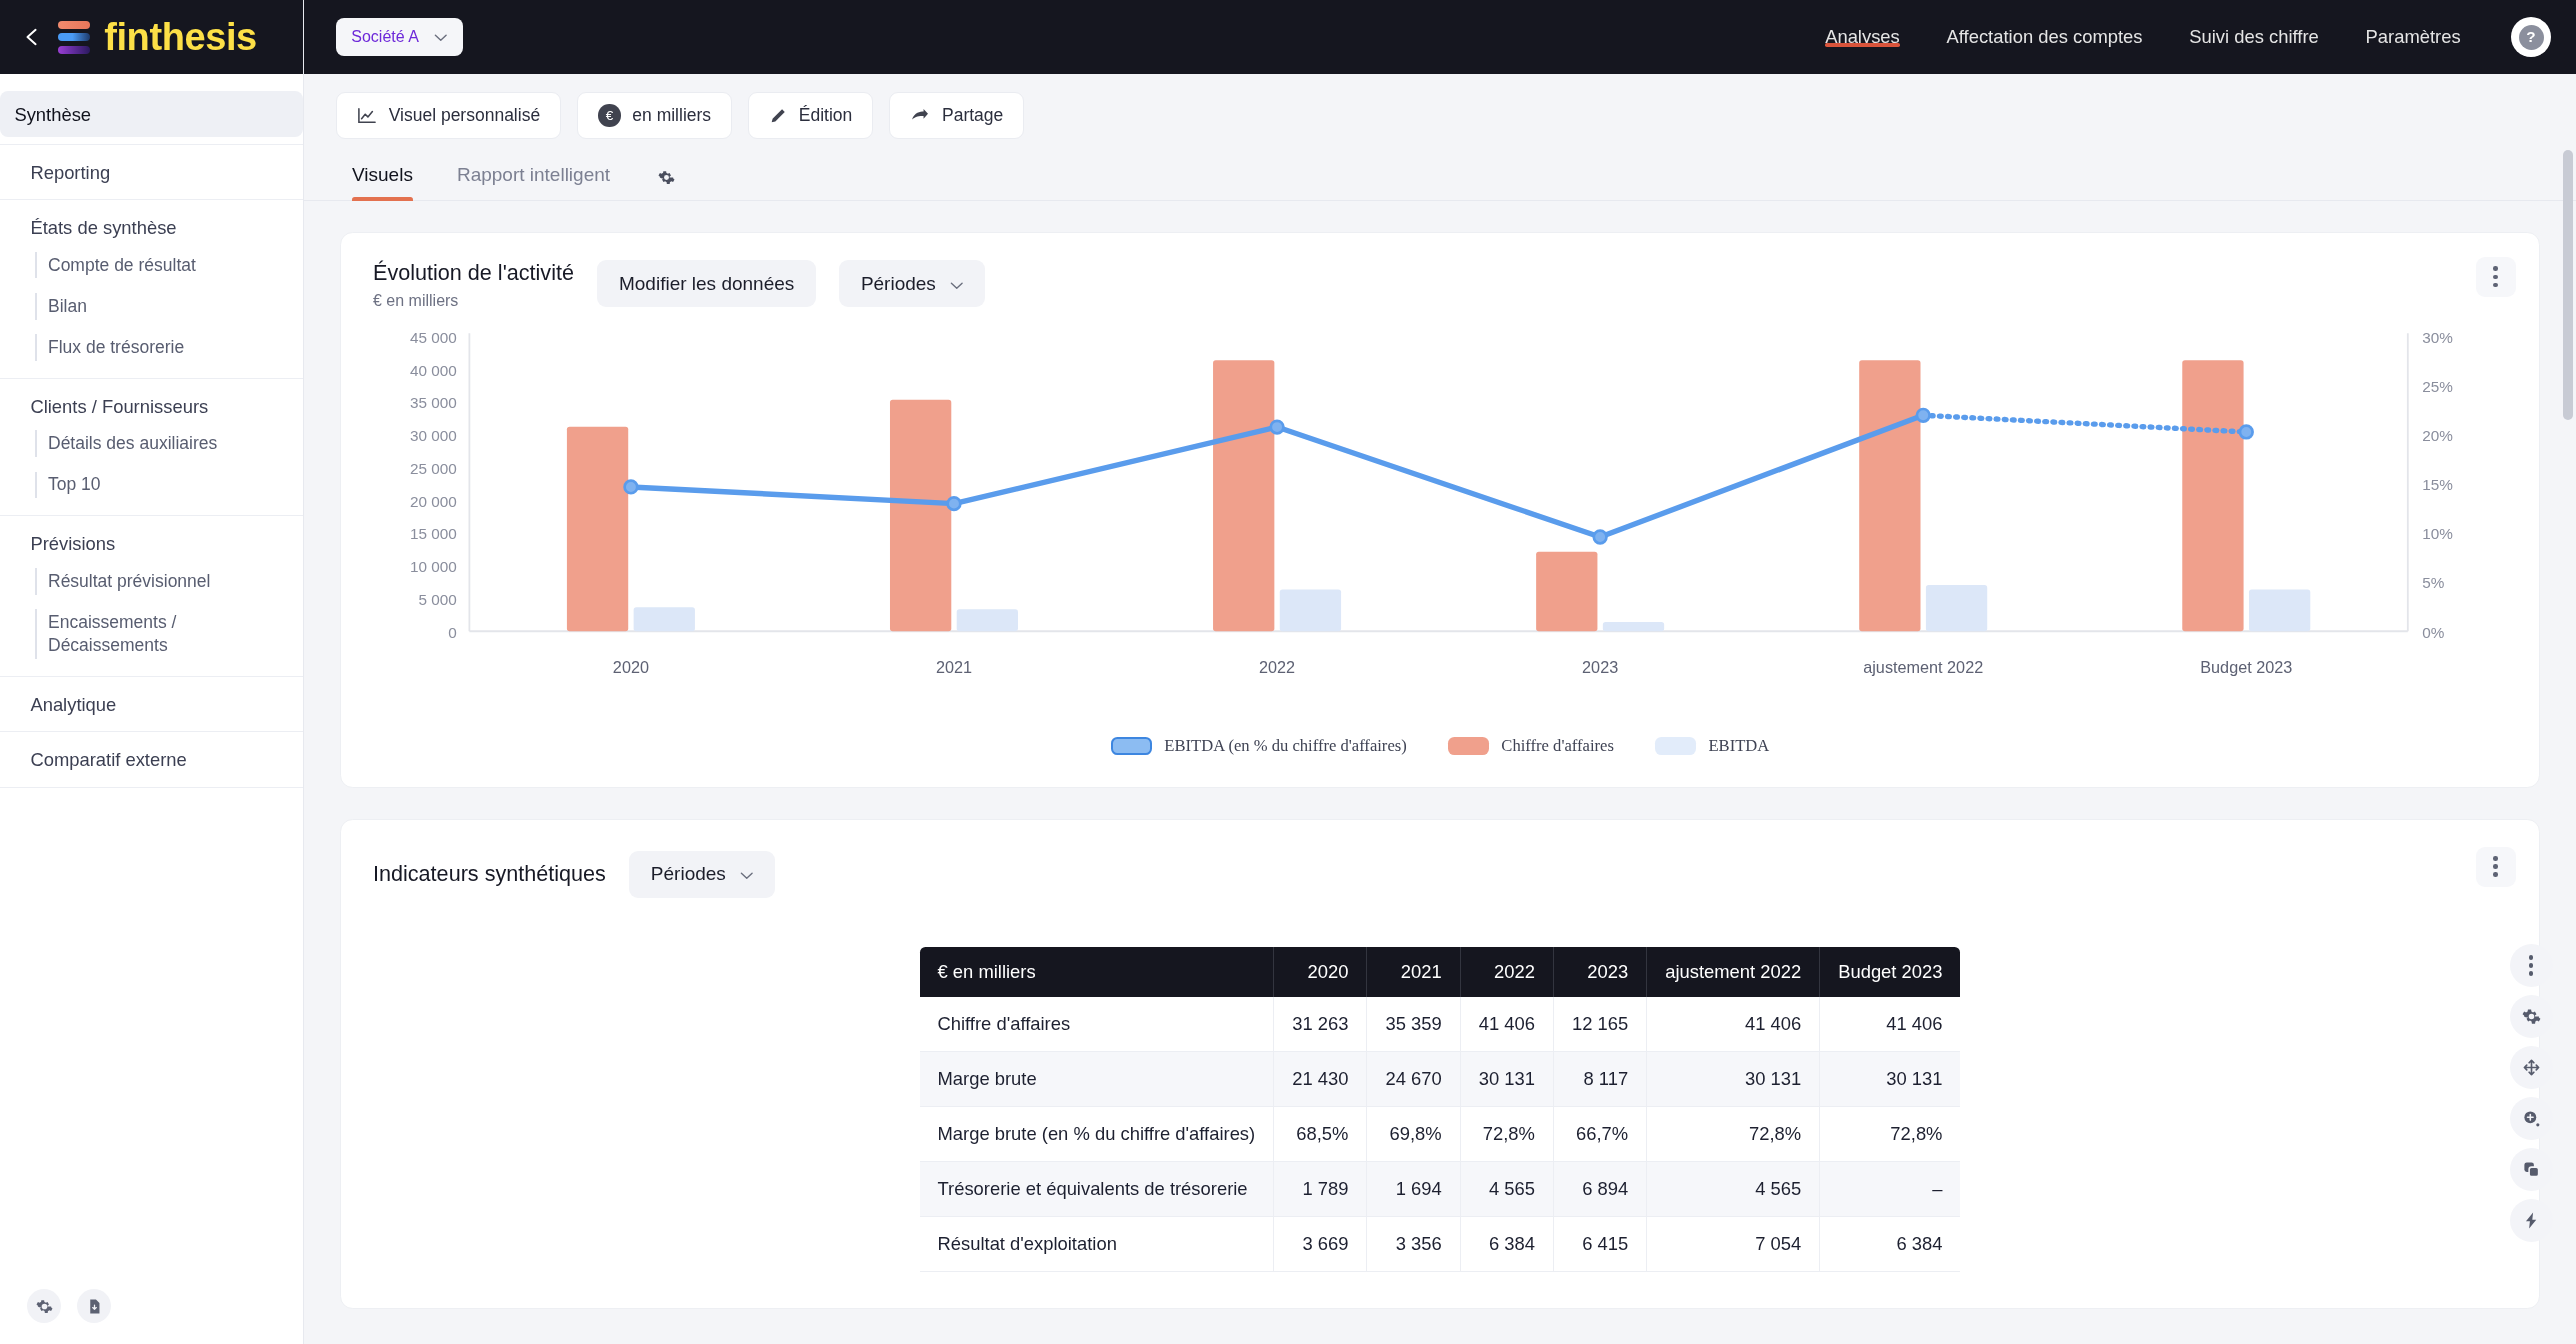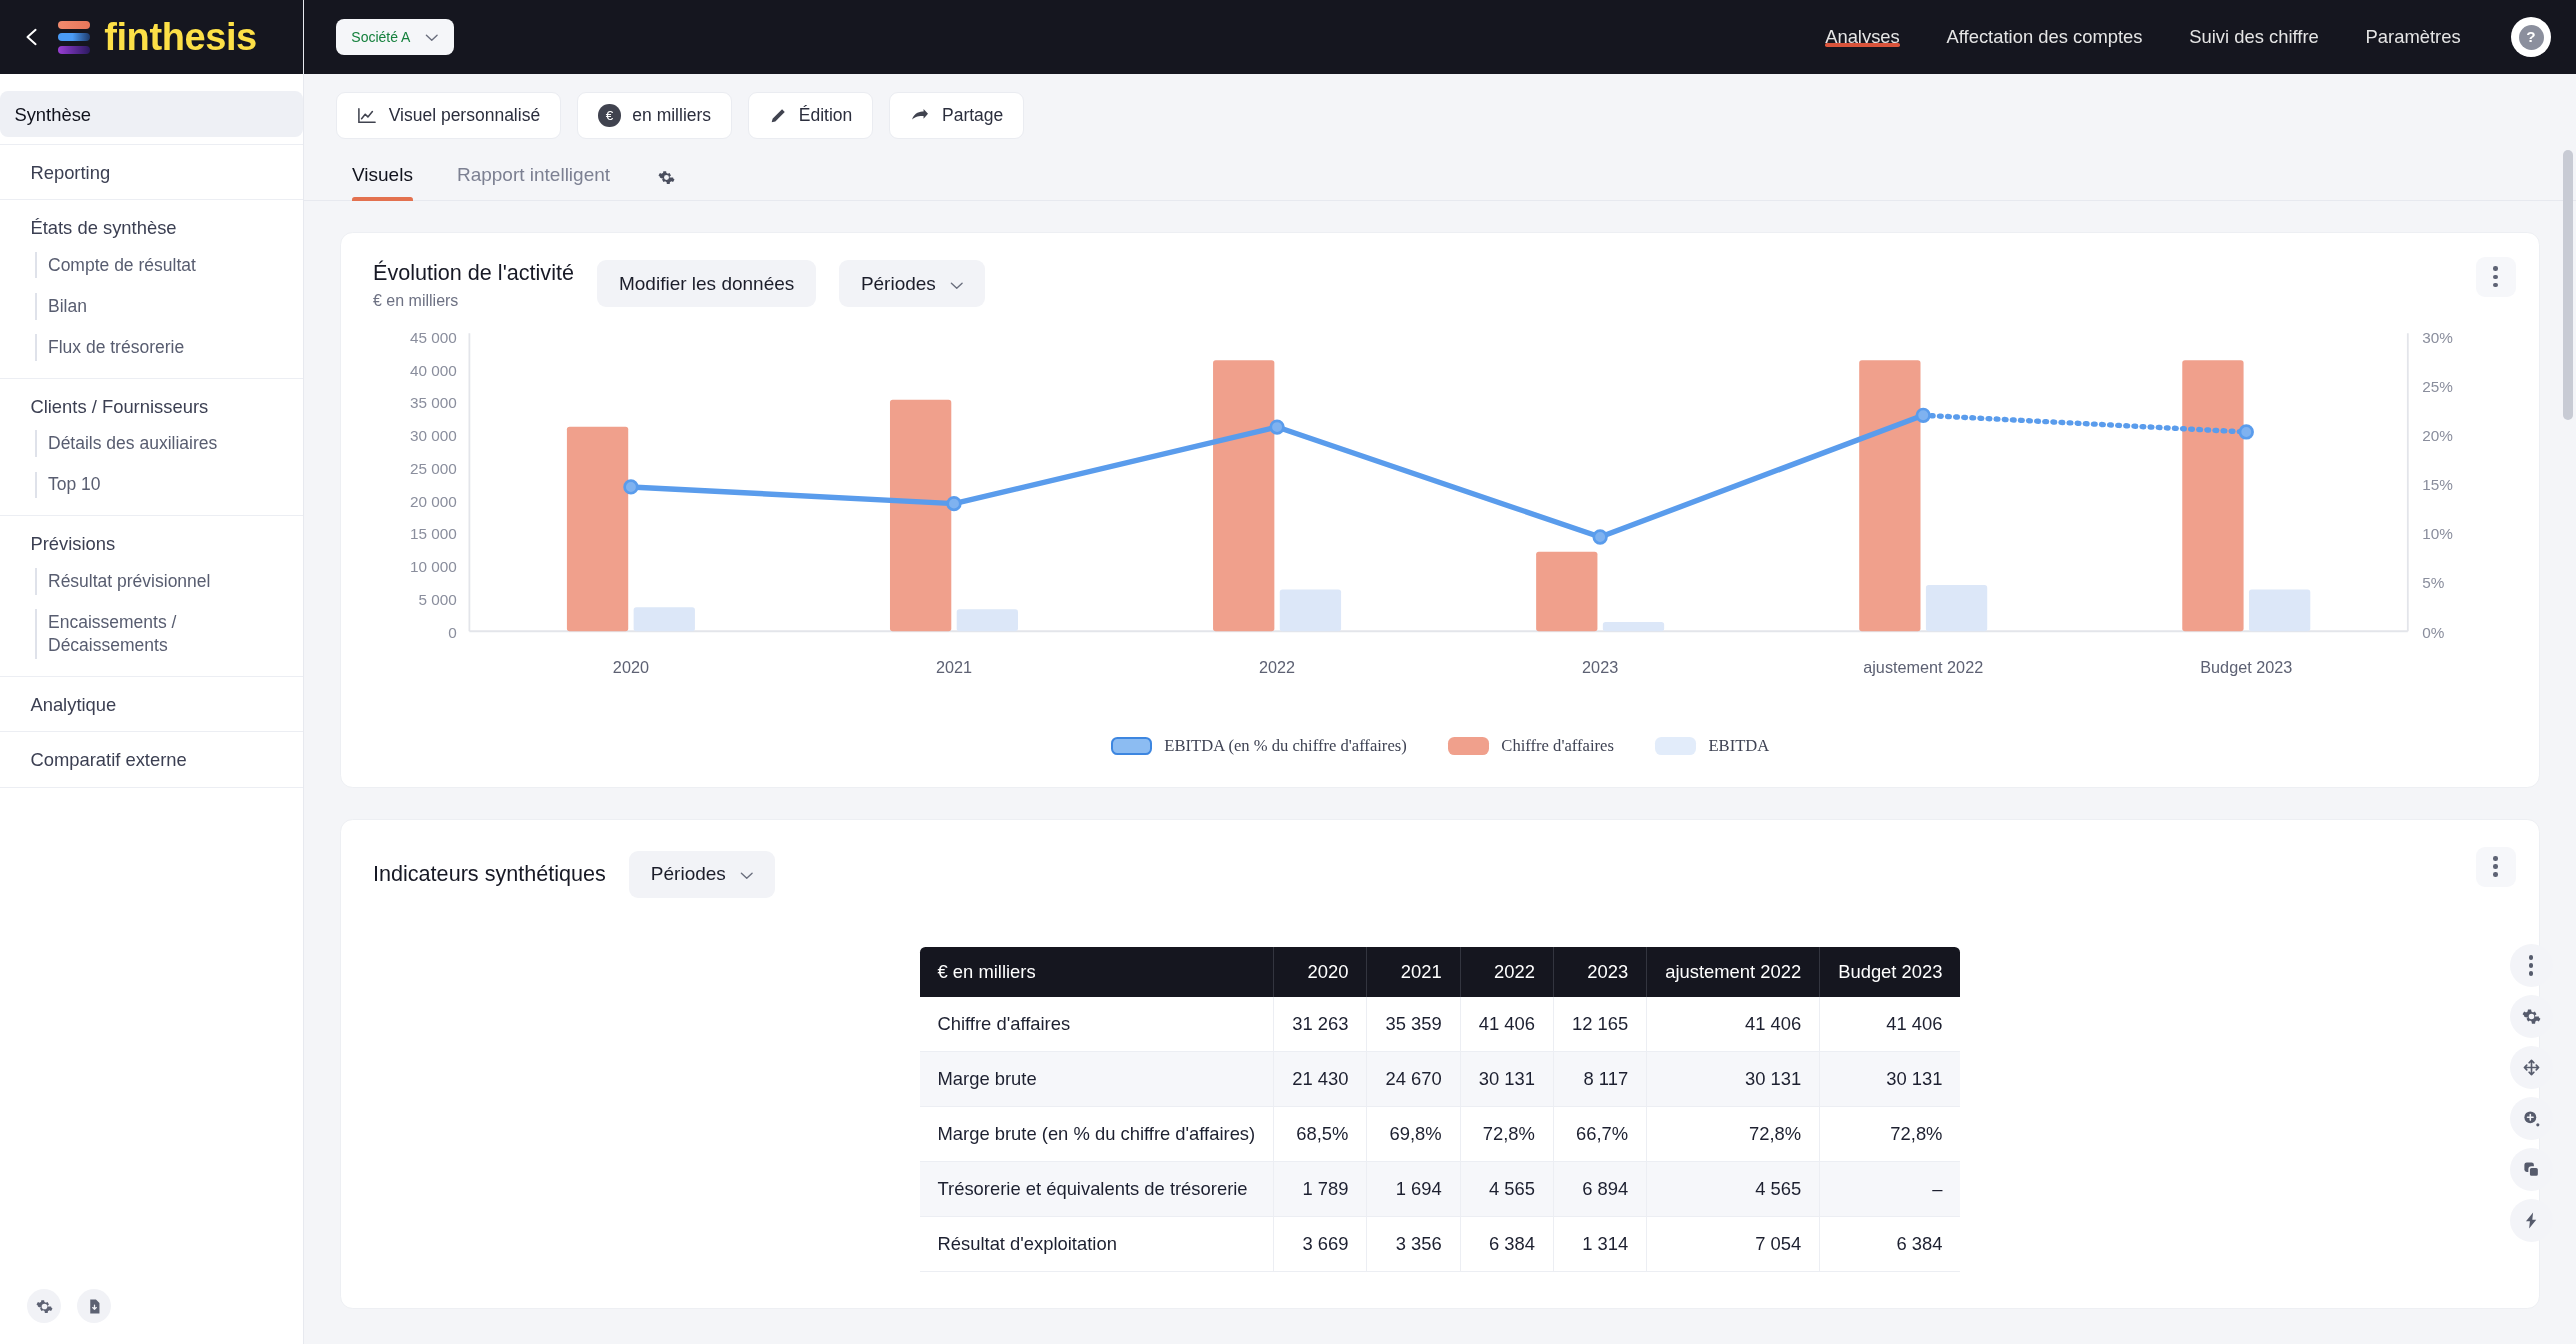--- a/index.html
+++ b/index.html
@@ -56,21 +56,21 @@
   }
 
   
   .main { flex: 1; height: 1345px; display: flex; flex-direction: column; min-width: 0; position: relative; }
   .topbar {
     height: 74px; background: #15161f; display: flex; align-items: center;
     padding: 0 25px 0 32px; gap: 18px; flex: 0 0 74px;
   }
   .company-select {
     background: #f5f6f9; border-radius: 8px; padding: 10px 15.3px; display: flex;
-    align-items: center; gap: 15px; font-size: 14px; color: #15803d; cursor: pointer;
+    align-items: center; gap: 15px; font-size: 16px; color: #6d28d9; cursor: pointer;
   }
   .topnav { margin-left: auto; display: flex; align-items: center; gap: 0; }
   .topnav a {
     color: #e5e5e5; font-size: 18.4px; text-decoration: none; padding: 0 23.4px;
     position: relative; height: 60px; display: flex; align-items: center; cursor: pointer;
   }
   .topnav a.active::after {
     content: ""; position: absolute; left: 23.4px; right: 23.4px; bottom: 20px; height: 3.6px;
     background: #d9543b; border-radius: 1.8px;
   }
@@ -472,21 +472,21 @@
                     <td class="num">4 565</td>
                     <td class="num">6 894</td>
                     <td class="num">4 565</td>
                     <td class="num">–</td>
                   </tr>
                   <tr>
                     <td>Résultat d'exploitation</td>
                     <td class="num">3 669</td>
                     <td class="num">3 356</td>
                     <td class="num">6 384</td>
-                    <td class="num">1 314</td>
+                    <td class="num">6 415</td>
                     <td class="num">7 054</td>
                     <td class="num">6 384</td>
                   </tr>
                 </tbody>
             </table>
           </div>
         </section>
 
       </div>
 

